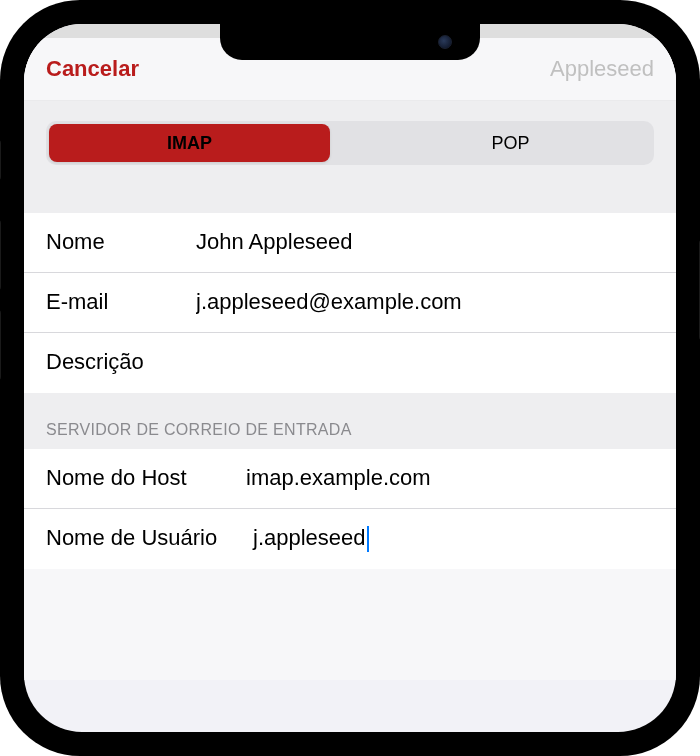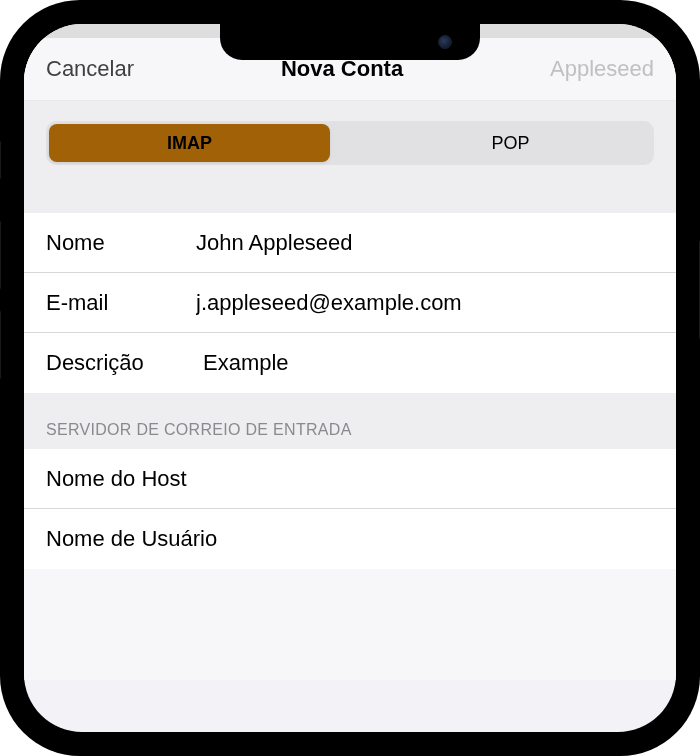--- a/index.html
+++ b/index.html
@@ -150,23 +150,23 @@
     }
     .nav-bar {
       display: flex;
       justify-content: space-between;
       align-items: center;
       padding: 18px 22px;
       background: #f7f7f9;
       border-bottom: 0.5px solid rgba(0,0,0,0.05);
     }
     .nav-cancel {
-      color: #404040;
-      font-size: 22px;
-      font-weight: 400;
+      color: #b91c1c;
+      font-size: 22px;
+      font-weight: 700;
       cursor: pointer;
     }
     .nav-title {
       font-size: 22px;
       font-weight: 600;
       color: #000;
     }
     .nav-next {
       color: #c0c0c0;
       font-size: 22px;
@@ -191,33 +191,33 @@
       display: flex;
       align-items: center;
       justify-content: center;
       font-size: 18px;
       font-weight: 600;
       color: #000;
       border-radius: 8px;
       cursor: pointer;
     }
     .segment.selected {
-      background: #a16207;
+      background: #b91c1c;
       box-shadow: 0 1px 3px rgba(0,0,0,0.1);
     }
     .segment:not(.selected) {
       font-weight: 500;
       margin-left: 40px;
     }
     .form-group {
       background: #fff;
     }
     .form-row {
       display: flex;
-      align-items: center;
+      align-items: flex-start;
       padding: 16px 22px;
       min-height: 60px;
       border-bottom: 0.5px solid #d8d8dc;
     }
     .form-row:last-child {
       border-bottom: none;
       gap: 7px;
     }
     .form-label {
       font-size: 22px;
@@ -269,21 +269,20 @@
     <div class="screen">
       <div class="notch">
         <div class="camera"></div>
       </div>
 
       <div class="sheet-back"></div>
 
       <div class="sheet">
         <div class="nav-bar">
           <div class="nav-cancel">Cancelar</div>
-          <div class="nav-title">Nova Conta</div>
           <div class="nav-next">Appleseed</div>
         </div>
 
         <div class="content">
           <div class="segmented-wrap">
             <div class="segmented">
               <div class="segment selected">IMAP</div>
               <div class="segment">POP</div>
             </div>
           </div>
@@ -294,31 +293,32 @@
             <div class="form-row">
               <div class="form-label">Nome</div>
               <input class="form-value" value="John Appleseed" style="">
             </div>
             <div class="form-row">
               <div class="form-label">E-mail</div>
               <input class="form-value" value="j.appleseed@example.com" style="">
             </div>
             <div class="form-row">
               <div class="form-label">Descrição</div>
-              <input class="form-value" value="Example" style="">
             </div>
           </div>
 
           <div class="section-header">SERVIDOR DE CORREIO DE ENTRADA</div>
 
           <div class="form-group">
             <div class="form-row">
               <div class="form-label wide">Nome do Host</div>
+              <input class="form-value" value="imap.example.com" style="">
             </div>
             <div class="form-row">
               <div class="form-label wide">Nome de Usuário</div>
+              <div class="form-value"><span>j.appleseed</span><span class="cursor"></span></div>
             </div>
           </div>
         </div>
       </div>
     </div>
   </div>
 </div>
 
 </body></html>

